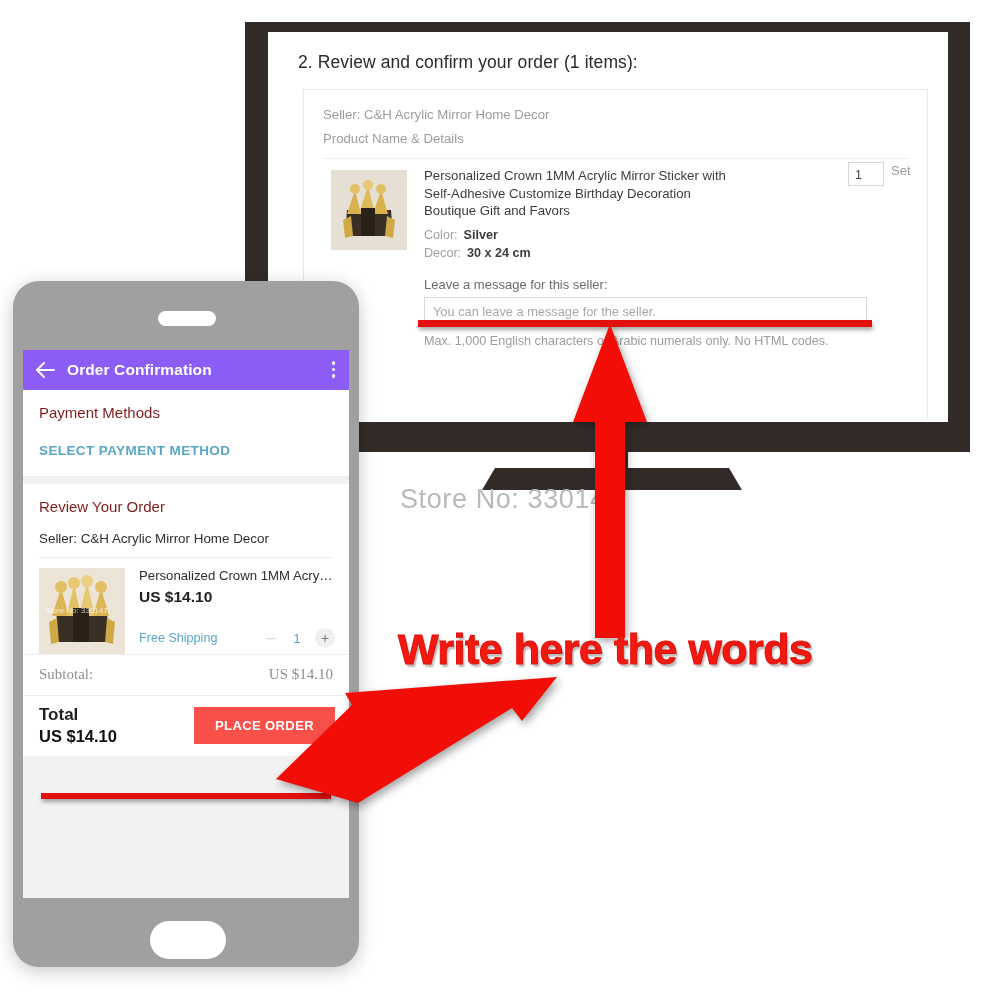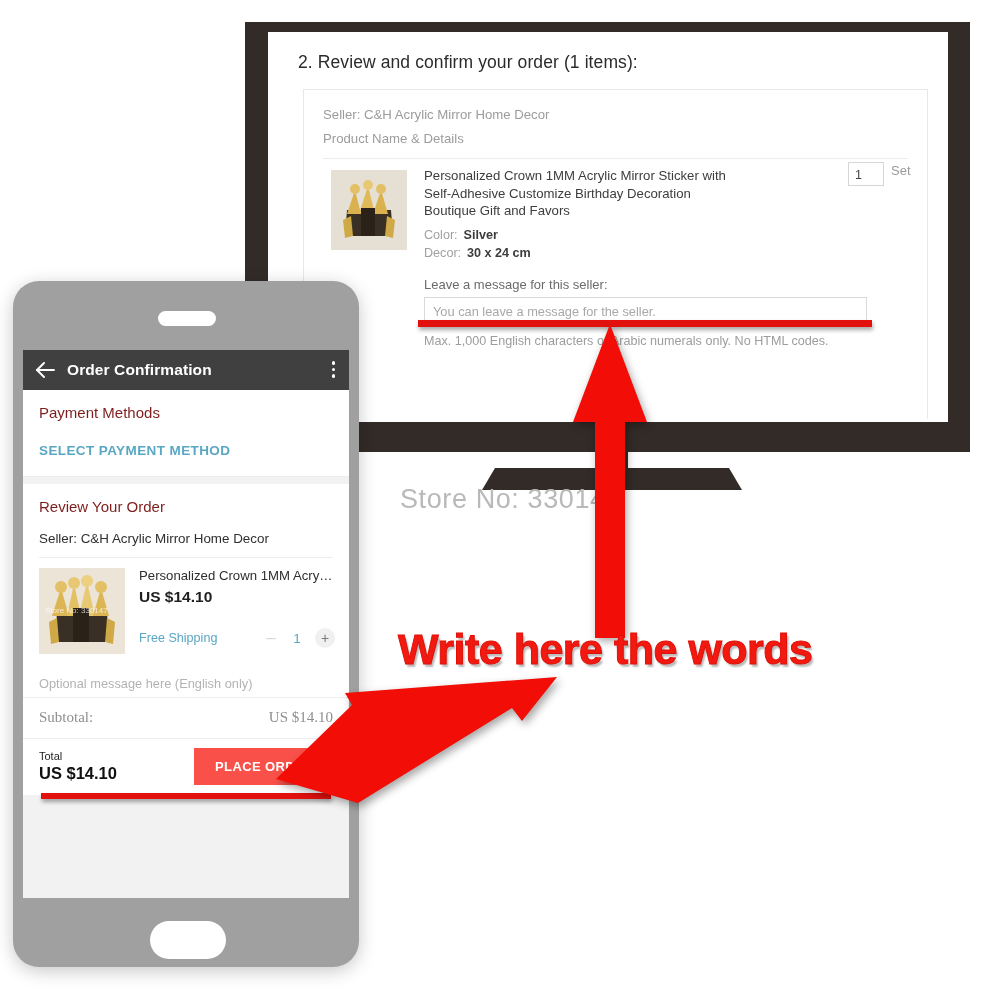--- a/index.html
+++ b/index.html
@@ -200,21 +200,21 @@
     left: 23px; top: 350px;
     width: 326px; height: 548px;
     background: #ffffff;
     overflow: hidden;
   }
 
   
   .appbar {
     position: relative;
     height: 40px;
-    background: #404040;
+    background: #8b5cf6;
     display: flex; align-items: center;
   }
   .appbar-back {
     width: 44px; display:flex; align-items:center; justify-content:center;
   }
   .appbar-title {
     color: #fff; font-size: 15.5px; font-weight: 600; letter-spacing: .1px;
   }
   .appbar-menu {
     position: absolute; right: 14px; top: 11px;
@@ -268,21 +268,21 @@
   }
   .msg-input::placeholder { color:#b3b3b3; }
 
   .subtotal-row {
     display:flex; justify-content:space-between;
     padding: 11px 16px 12px 16px; font-size: 15px; color:#8f8f8f;font-family:Liberation Serif, serif;
   }
   .total-bar {
     display:flex; align-items:center; padding: 9px 14px 10px 16px; background:#fff;
   }
-  .total-lbl { font-size: 11px; color:#1f1f1f; }
+  .total-lbl { font-size: 17px; color:#1f1f1f;font-weight:bold; }
   .total-amt { font-size: 16.5px; font-weight:700; color:#111; margin-top:2px; }
   .place-order {
     margin-left:auto; background:#f9504a; color:#fff; border:none;
     font-size: 13px; font-weight:700; letter-spacing:.4px;
     padding: 11px 21px; font-family:"Liberation Sans", sans-serif;
   }
 
   
   .phone-underline {
     position:absolute; left:41px; top:793px;
@@ -435,21 +435,20 @@
                 <span class="stepper">
                   <span class="step-minus">–</span>
                   <span class="step-val">1</span>
                   <span class="step-plus">+</span>
                 </span>
               </div>
             </div>
           </div>
 
 
-          <input class="msg-input" type="text" placeholder="Optional message here (English only)" style="">
         </div>
 
         <div class="hair"></div>
 
         <div class="subtotal-row">
           <span>Subtotal:</span>
           <span>US $14.10</span>
         </div>
 
         <div class="hair"></div>

